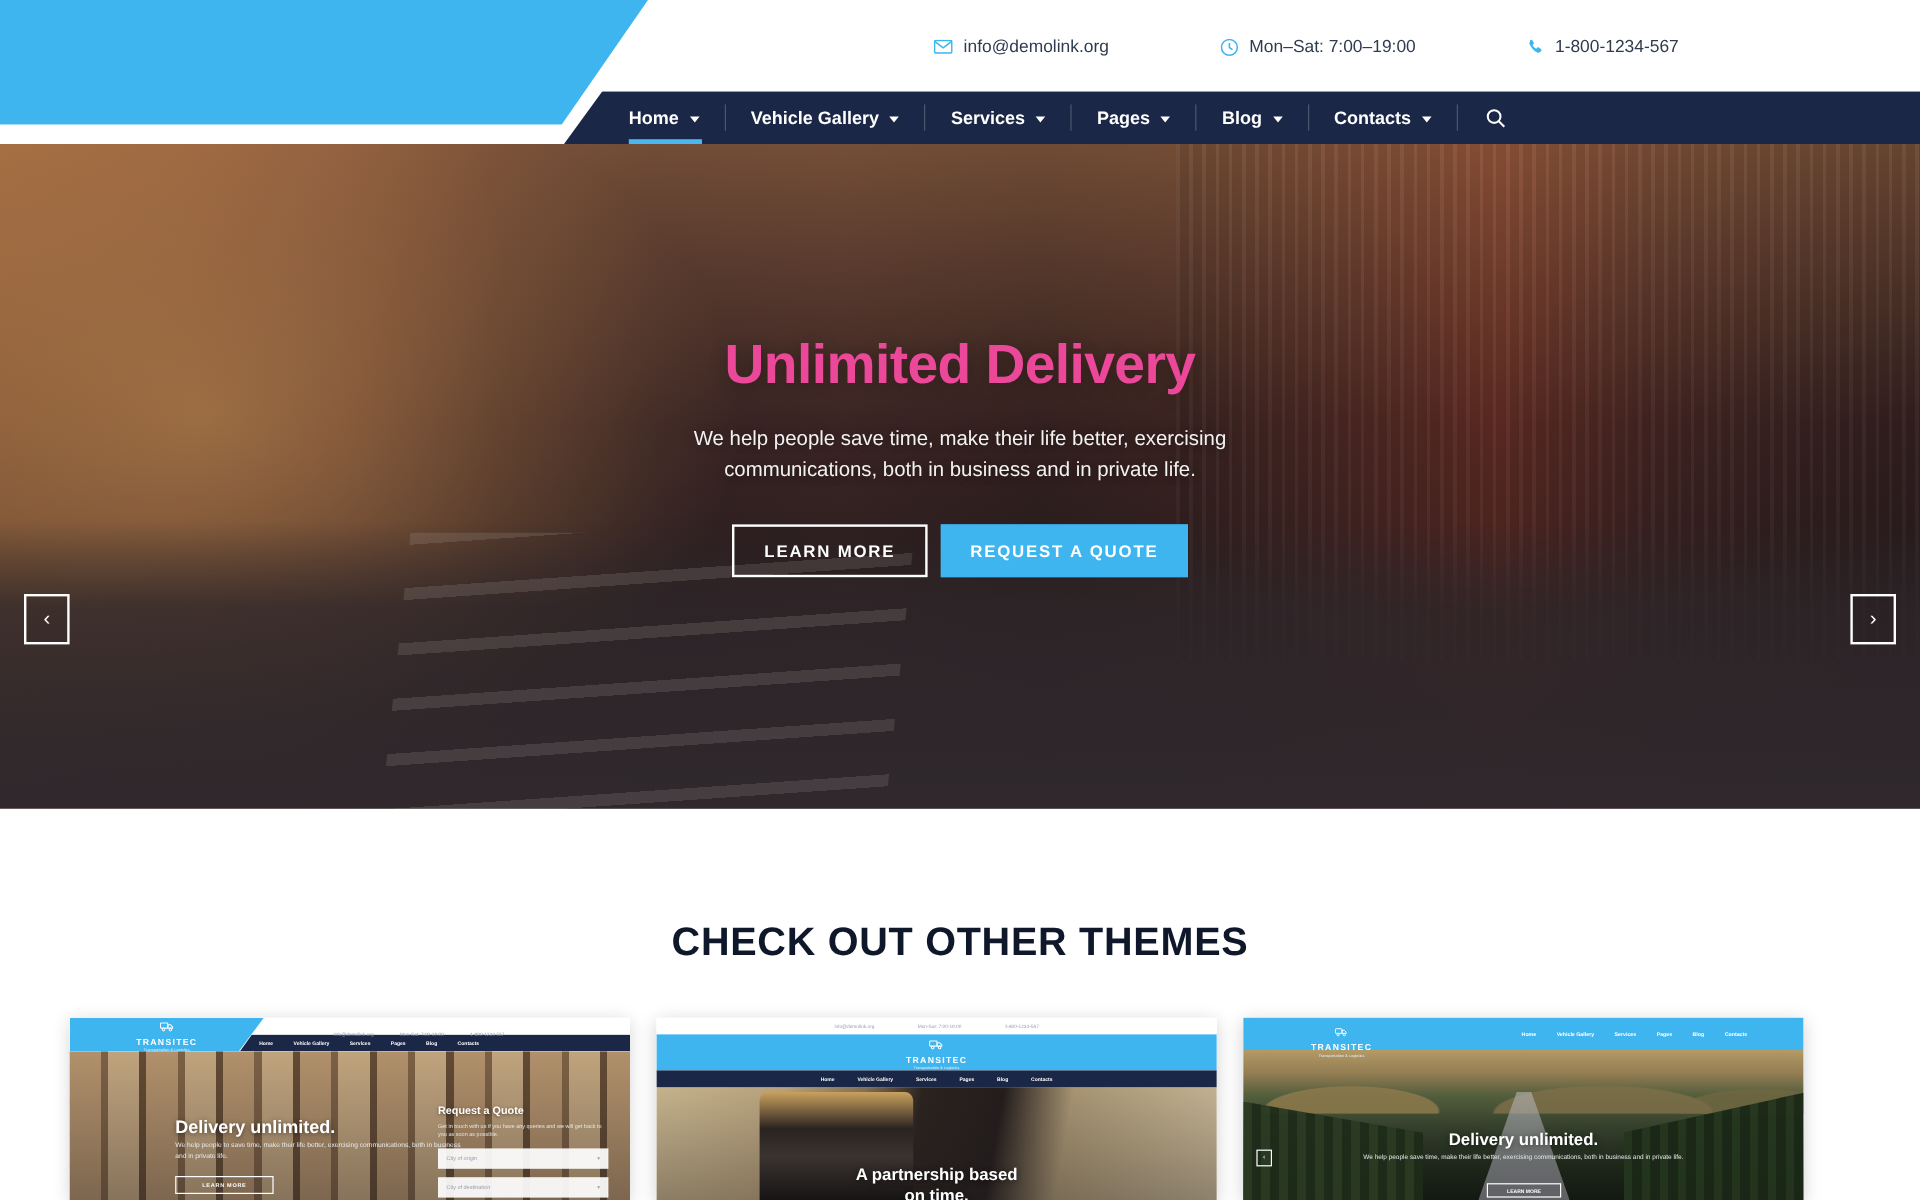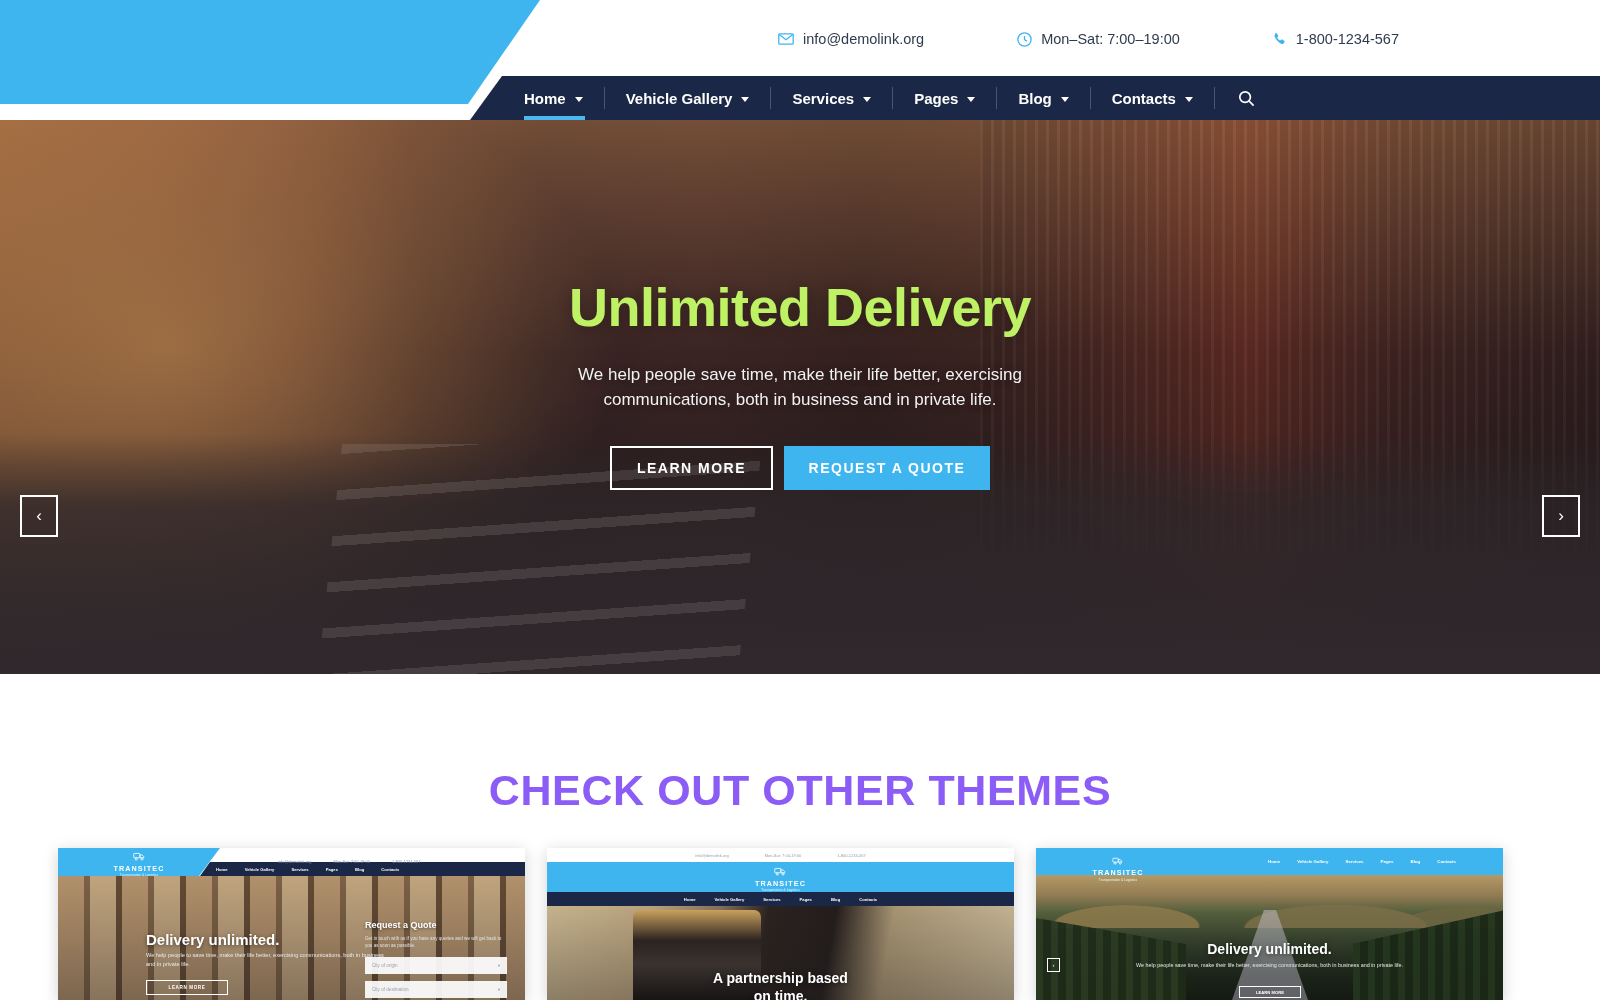--- a/index.html
+++ b/index.html
@@ -213,22 +213,22 @@
 
   .hero-content {
     position: absolute;
     left: 0; top: 0;
     width: 1600px; height: 554px;
     display: flex; flex-direction: column;
     align-items: center; justify-content: flex-start;
     padding-top: 159px;
   }
   .hero-title {
-    color: #bef264;
-    font-size: 54px;
+    color: #ec4899;
+    font-size: 46px;
     font-weight: bold;
     letter-spacing: -0.5px;
     line-height: 1.05;
     text-shadow: 0 2px 14px rgba(0,0,0,0.30);
   }
   .hero-sub {
     margin-top: 26px;
     width: 500px;
     text-align: center;
     color: #f2f2f3;
@@ -283,24 +283,24 @@
     position: absolute;
     left: 0; top: 674px;
     width: 1600px; height: 326px;
     background: #ffffff;
   }
   .themes-title {
     position: absolute;
     left: 0; top: 92px;
     width: 1600px;
     text-align: center;
-    font-size: 43px;
+    font-size: 33px;
     font-weight: bold;
     letter-spacing: 0.6px;
-    color: #8b5cf6;
+    color: #0f172a;
   }
 
   .cards {
     position: absolute;
     left: 58px; top: 174px;
     width: 1484px;
     display: flex;
     gap: 22px;
   }
   .card {

